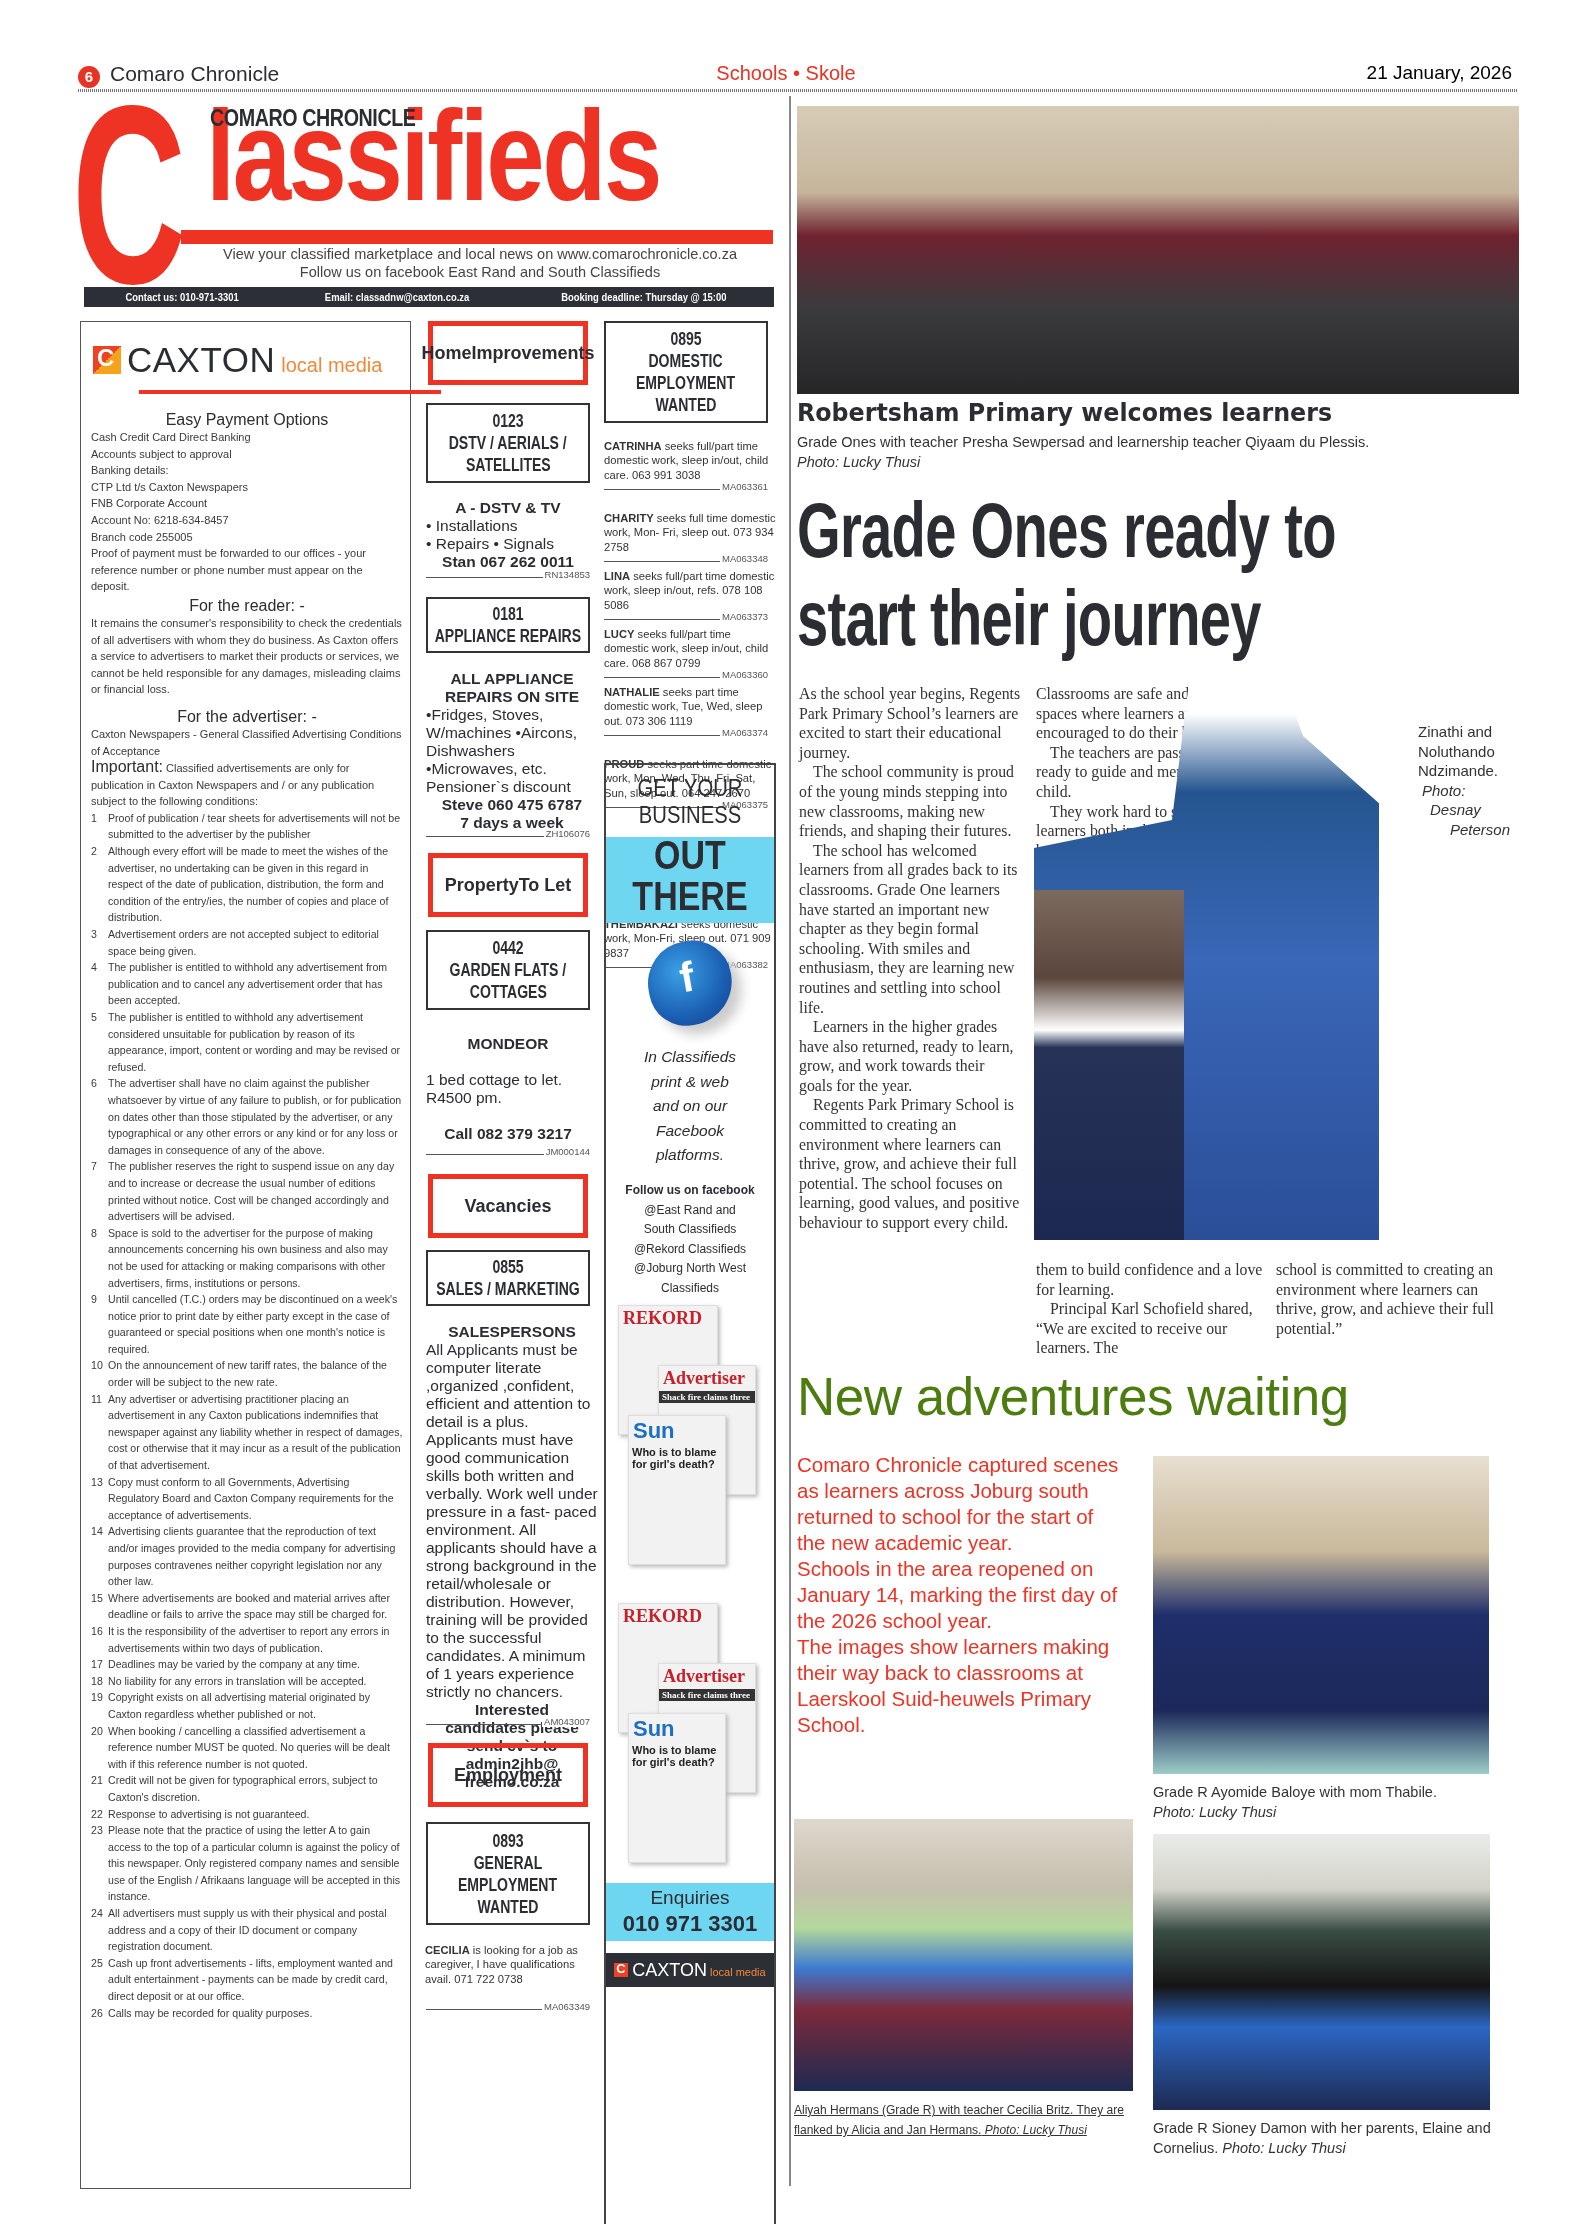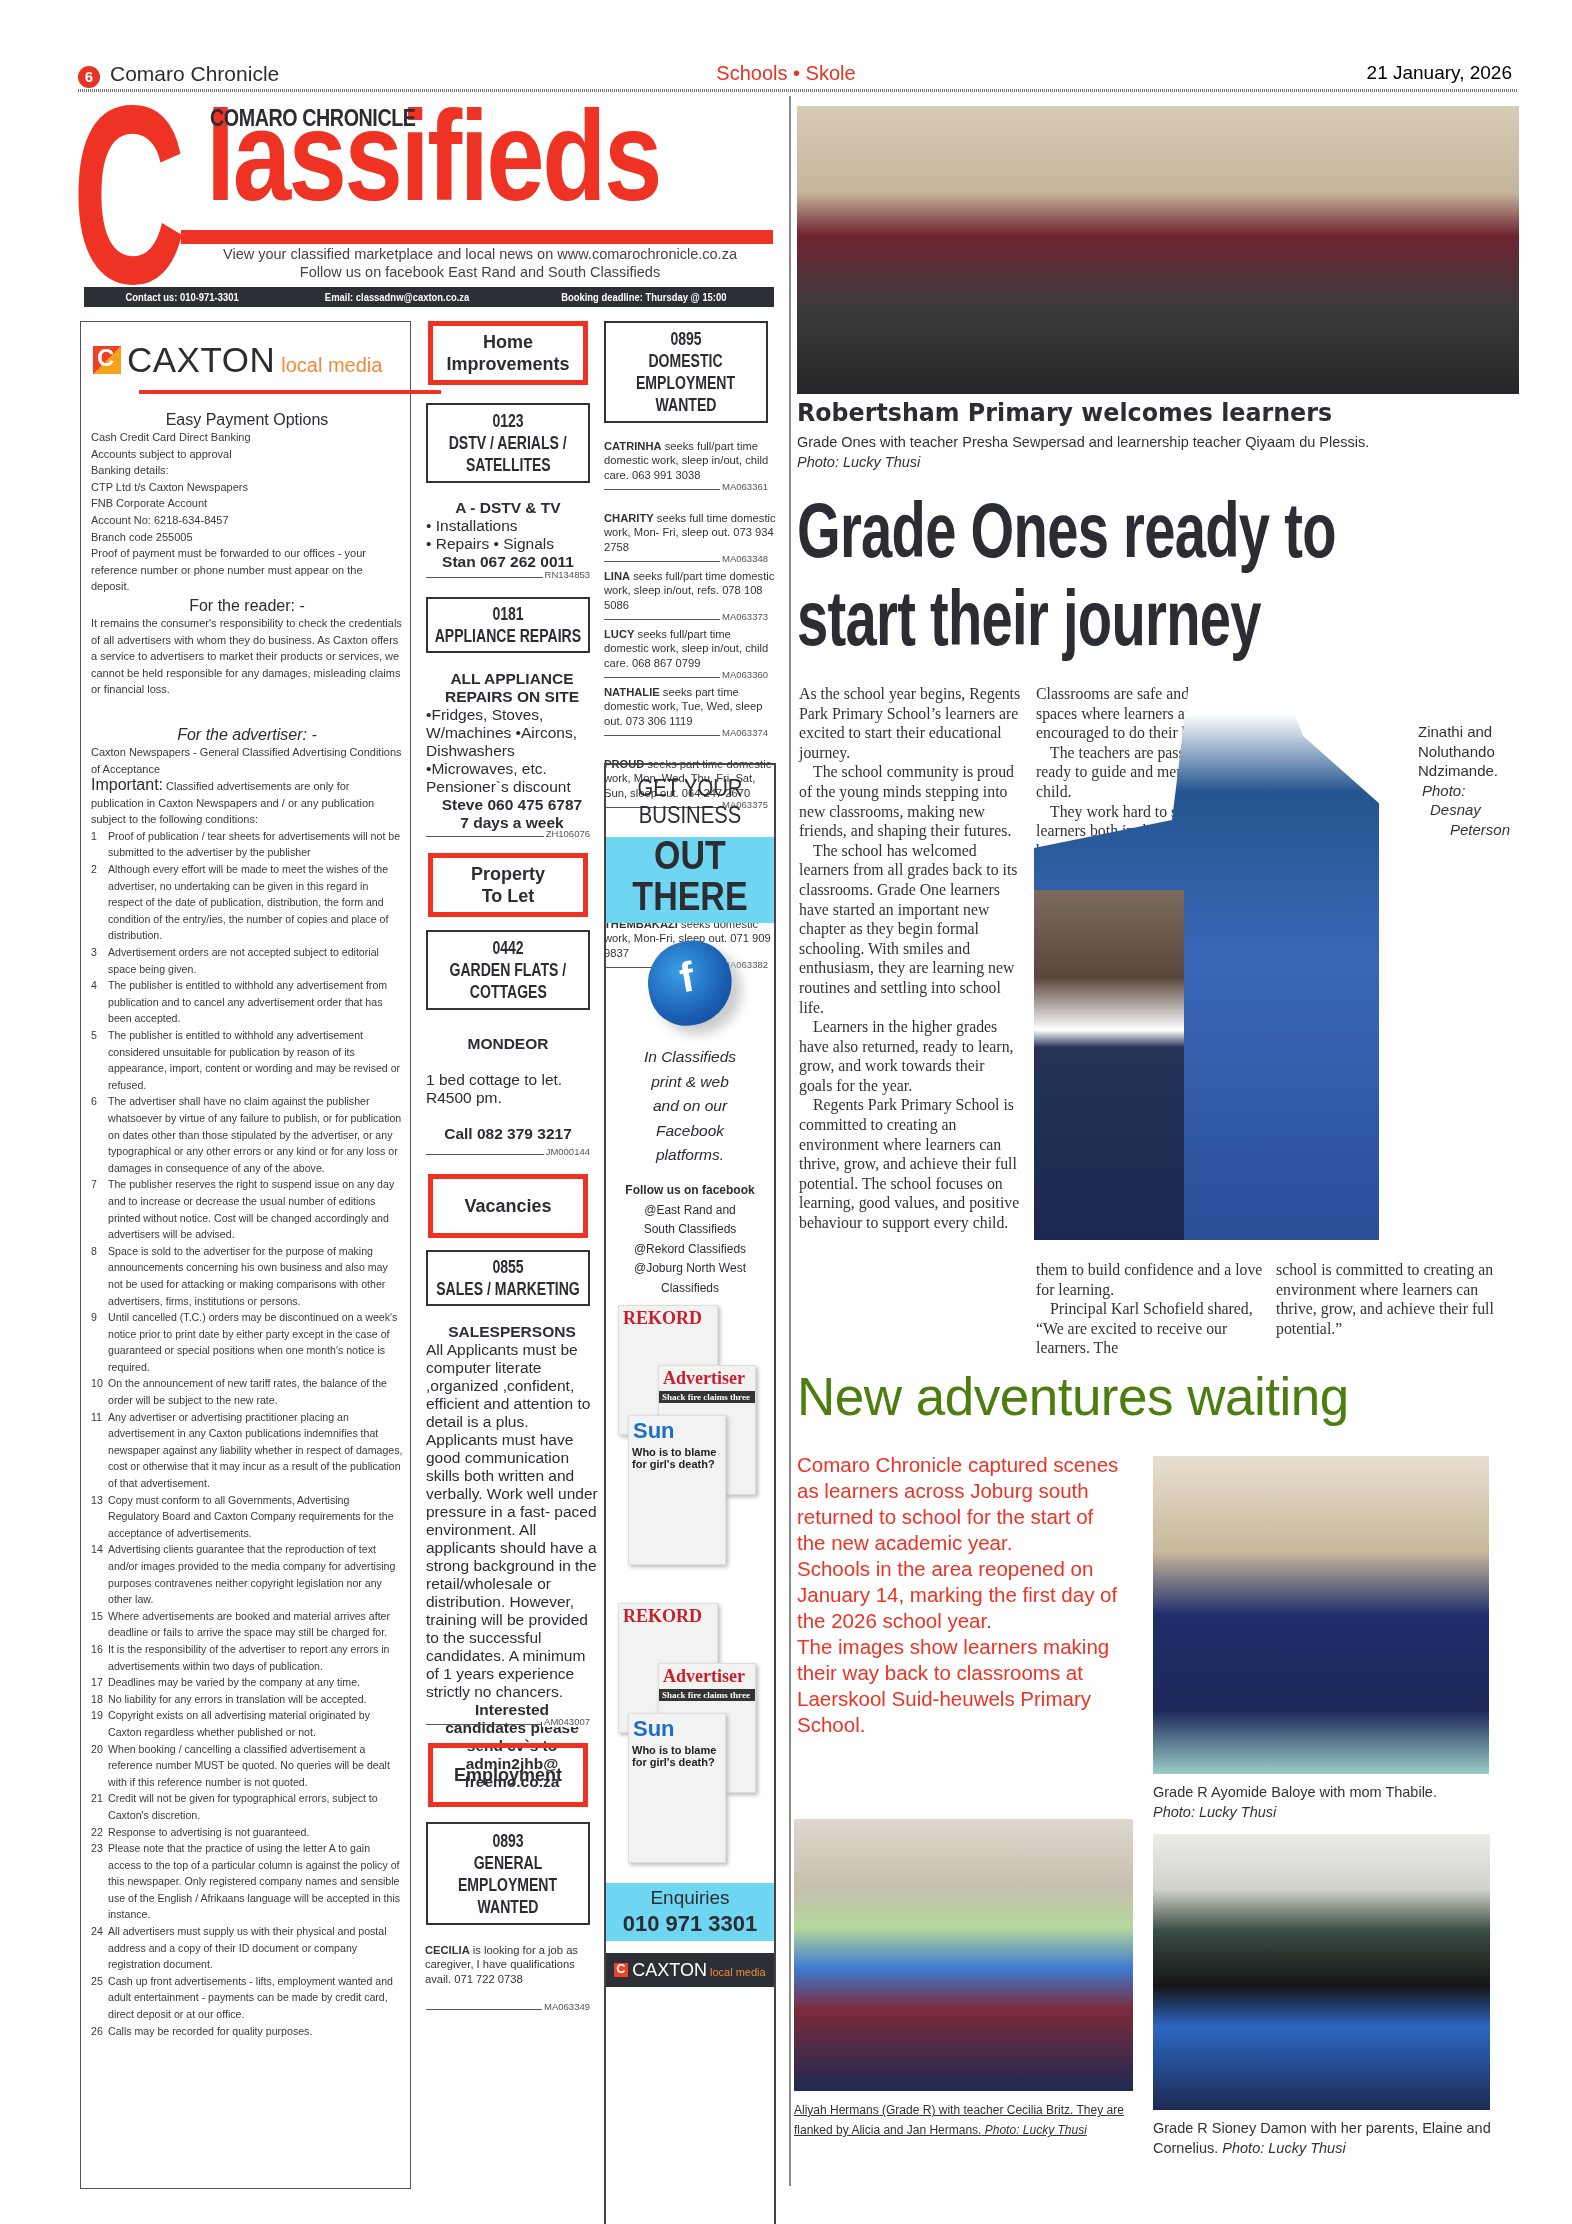--- a/index.html
+++ b/index.html
@@ -28,29 +28,29 @@
   
   .terms-box { left: 80px; top: 321px; width: 331px; height: 1868px; border: 1.5px solid #555; padding: 0 8px; }
   .caxton-logo { position: absolute; left: 12px; top: 18px; display: flex; align-items: center; }
   .caxton-mark { width: 28px; height: 28px; background: linear-gradient(135deg, #ef4123 0 50%, #f7a21b 50% 100%); position: relative; margin-right: 6px; }
   .caxton-mark::after { content: "C"; position: absolute; left: 4px; top: -2px; color: #fff; font-weight: bold; font-size: 24px; }
   .caxton-word { font-size: 35px; color: #2b2d33; letter-spacing: 0.5px; }
   .caxton-sub { font-size: 20px; color: #f08a3a; margin-left: 6px; margin-top: 10px; }
   .caxton-rule { position: absolute; left: 58px; top: 68px; width: 302px; height: 4px; background: #ee3224; }
   .terms-inner { position: absolute; left: 10px; top: 87px; width: 312px; font-size: 11px; line-height: 16.6px; color: #3a3a3a; }
   .terms-h { font-size: 16px; text-align: center; color: #2b2d33; line-height: 18px; margin-top: 2px; }
-  .terms-h.gap { margin-top: 28px; font-style: italic; }
+  .terms-h.gap { margin-top: 10px; }
   .terms-imp { font-size: 16px; color: #2b2d33; }
   .cond { display: flex; font-size: 10.6px; line-height: 16.6px; }
   .cond .n { width: 17px; flex: none; }
 
   
   .col2 { left: 425px; top: 321px; width: 172px; }
   .col3 { left: 604px; top: 321px; width: 172px; }
-  .red-box { position: absolute; border: 5px solid #ee3224; text-align: center; font-weight: bold; color: #2b2d33; font-size: 18px; line-height: 22px; display: flex; align-items: center; justify-content: center; flex-direction: column; }
+  .red-box { position: absolute; border: 5px solid #ee3224; text-align: center; font-weight: bold; color: #2b2d33; font-size: 18px; line-height: 22px; display: flex; align-items: center; justify-content: center; flex-direction: row; }
   .cat-box { position: absolute; border: 2px solid #333; text-align: center; font-weight: bold; color: #2b2d33; font-size: 18px; line-height: 22px; display: flex; align-items: center; justify-content: center; flex-direction: column; }
   .cat-box span { display: block; transform: scaleX(0.78); white-space: nowrap; }
   .ad { position: absolute; font-size: 15.5px; line-height: 18px; color: #2b2d33; }
   .ad .b { font-weight: bold; }
   .ad .c { text-align: center; }
   .ref { position: absolute; height: 12px; border-bottom: 1px solid #555; font-size: 9.5px; text-align: right; color: #555; line-height: 10px; }
   .ref span { background: #fff; padding-left: 2px; position: relative; top: 4px; }
   .dom { position: absolute; left: 0; width: 172px; font-size: 11.2px; line-height: 14.4px; color: #333; }
   .dom b { font-weight: bold; }
 

